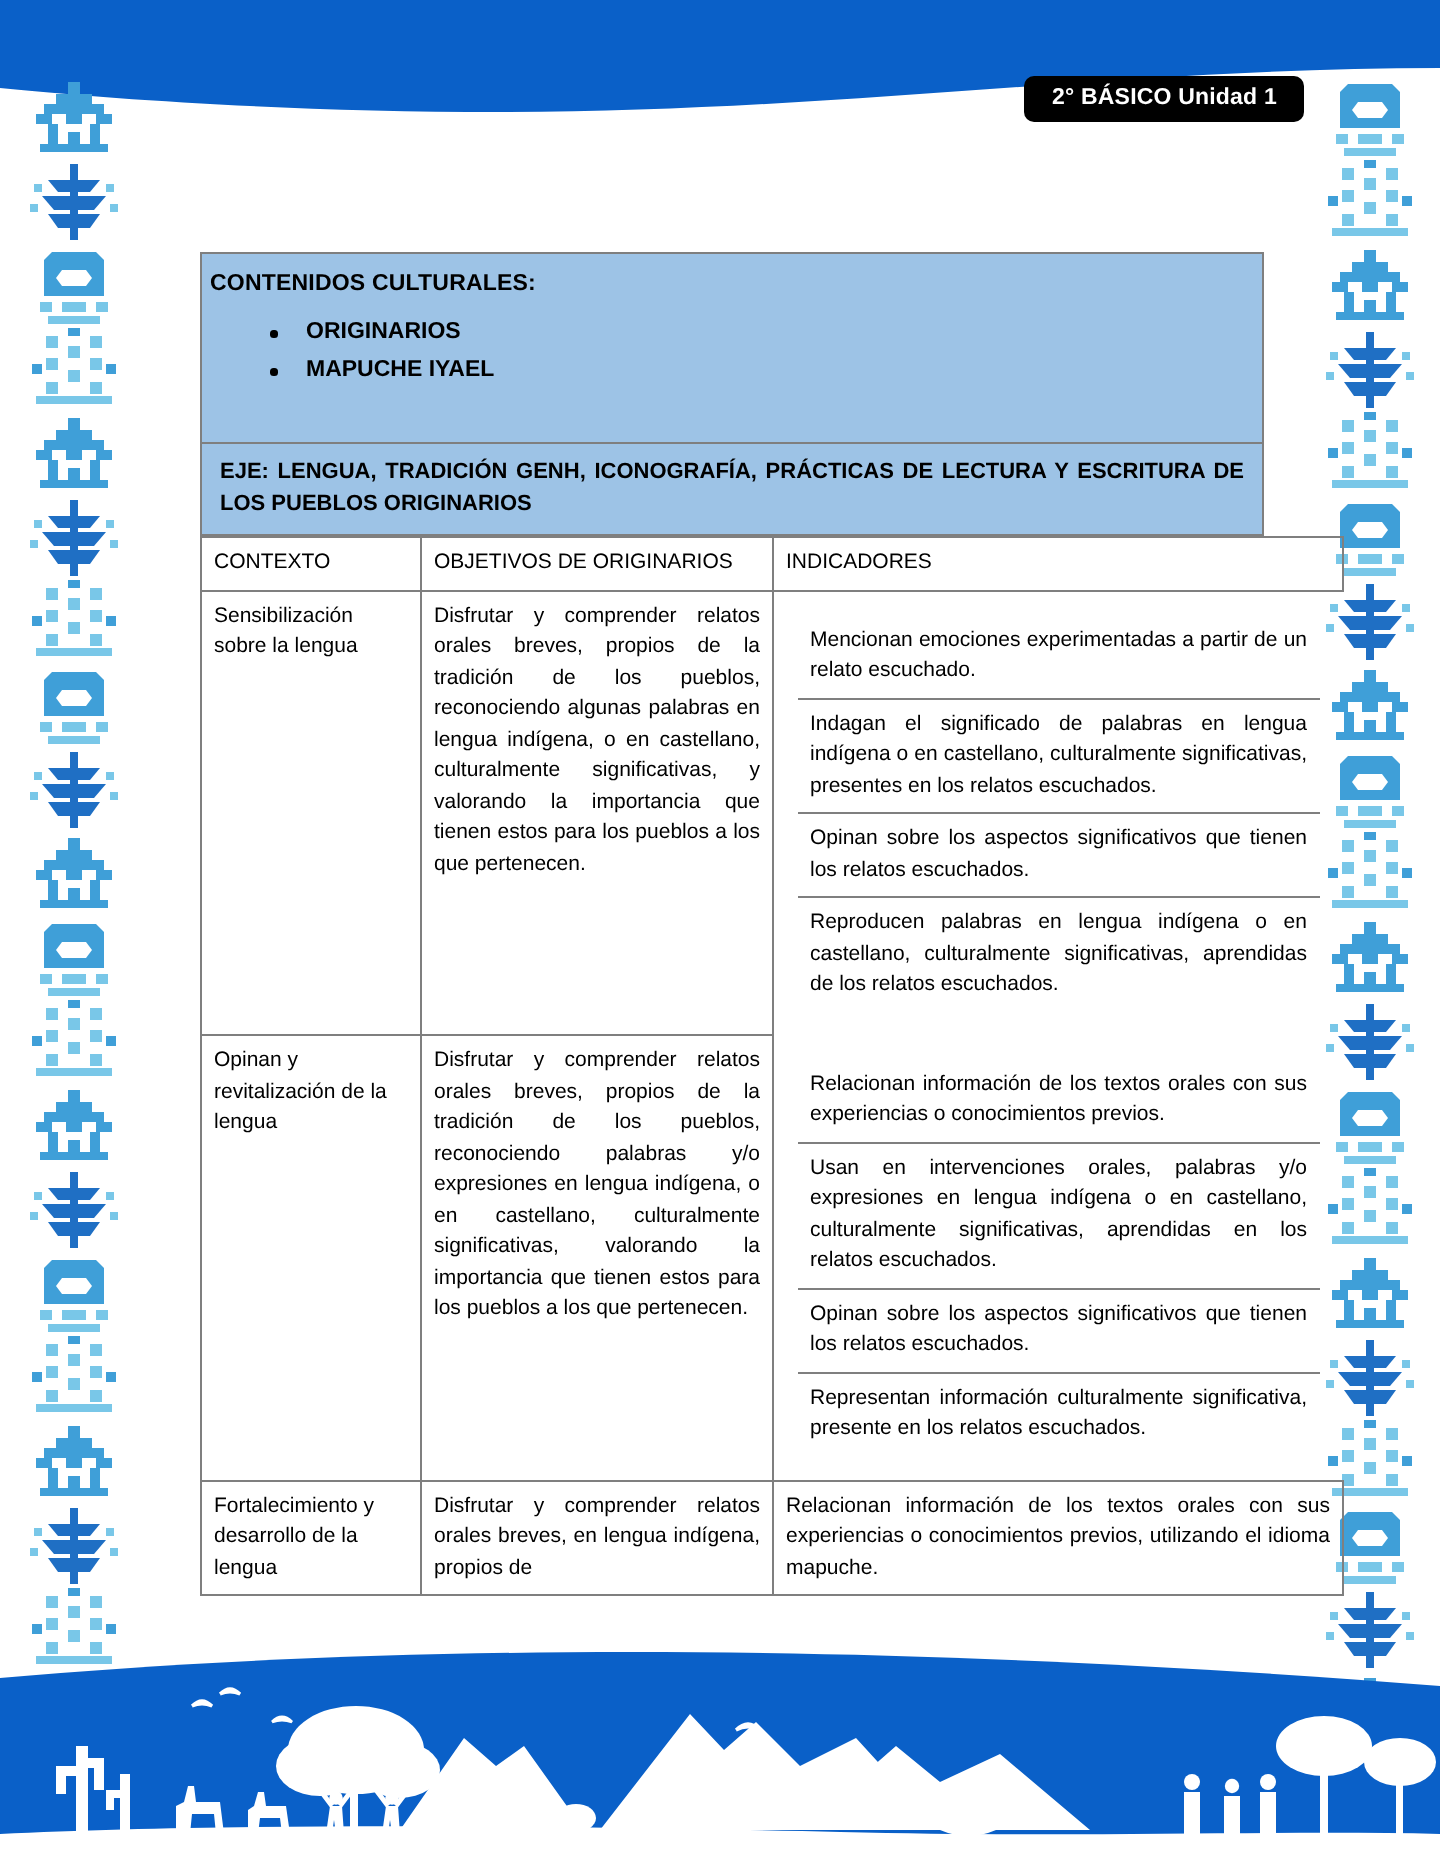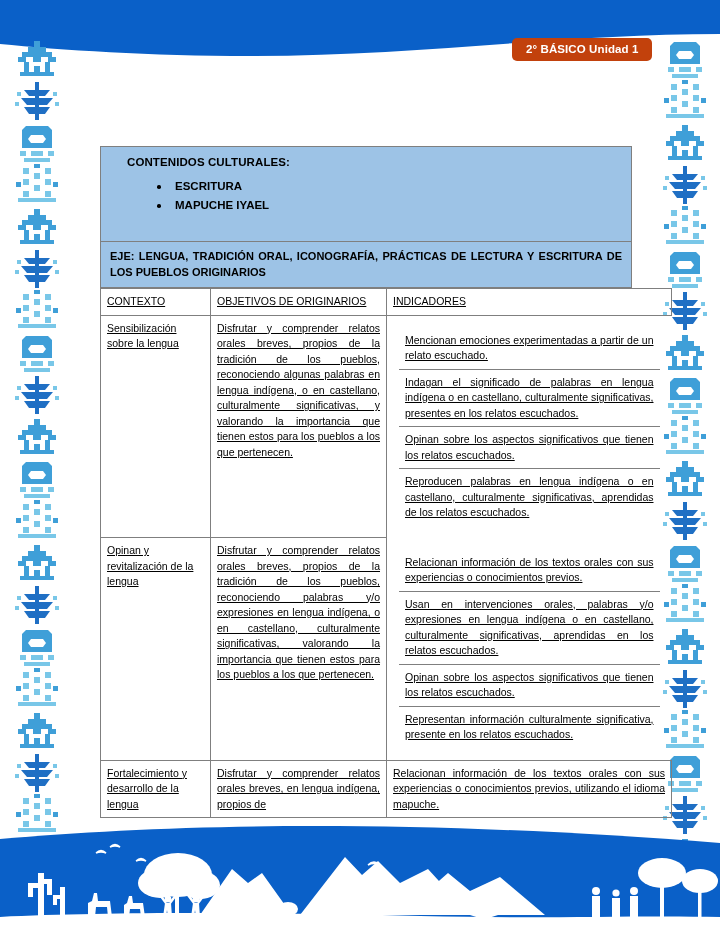--- a/index.html
+++ b/index.html
@@ -11,21 +11,21 @@
     overflow:hidden;
   }
 
   
   #header-wave{
     position:absolute;top:0;left:0;width:720px;height:80px;
     pointer-events:none;
   }
   #badge{
     position:absolute;top:38px;left:512px;
-    background:#c2410c;
+    background:#000000;
     color:#ffffff;
     font-size:11.5px;
     font-weight:600;
     padding:5px 14px 6px 14px;
     border-radius:5px;
     white-space:nowrap;
     letter-spacing:.1px;
   }
 
   
@@ -39,23 +39,22 @@
   .motif{display:block;width:46px;height:42px;}
 
   
   #content{
     position:absolute;left:100px;top:126px;width:532px;
   }
   .cult-box{
     background:#9dc3e6;
     border:1px solid #7f7f7f;
     border-bottom:none;
-    padding:9px 10px 12px 26px;
+    padding:9px 10px 12px 4px;
     box-sizing:border-box;
-    margin-top:20px;
   }
   .cult-title{
     font-size:11.5px;font-weight:700;color:#000;
     margin-bottom:9px;letter-spacing:.1px;
   }
   .cult-list{margin:0;padding:0;list-style:none;}
   .cult-list li{
     font-size:11.5px;font-weight:700;color:#000;
     padding-left:48px;position:relative;
     line-height:19px;
@@ -73,21 +72,20 @@
     box-sizing:border-box;
     font-size:11px;font-weight:700;color:#000;
     text-align:justify;
     line-height:16px;
   }
 
   table.main{
     border-collapse:collapse;
     width:532px;
     table-layout:fixed;
-    text-decoration:underline;
   }
   table.main td{
     border:1px solid #7f7f7f;
     vertical-align:top;
     padding:5px 6px 5px 6px;
     font-size:10.5px;
     line-height:15.5px;
     color:#000;
   }
   td.c1{width:97px;}
@@ -768,27 +766,27 @@
        </g>
      </svg>
     </div>
 </div>
 
 <div id="content">
 
   <div class="cult-box">
     <div class="cult-title">CONTENIDOS CULTURALES:</div>
     <ul class="cult-list">
-      <li>ESCRITURA</li>
+      <li>ORIGINARIOS</li>
       <li>MAPUCHE IYAEL</li>
     </ul>
     <div class="cult-spacer"></div>
   </div>
 
-  <div class="eje-box">EJE: LENGUA, TRADICIÓN ORAL, ICONOGRAFÍA, PRÁCTICAS DE LECTURA Y ESCRITURA DE LOS PUEBLOS ORIGINARIOS</div>
+  <div class="eje-box">EJE: LENGUA, TRADICIÓN GENH, ICONOGRAFÍA, PRÁCTICAS DE LECTURA Y ESCRITURA DE LOS PUEBLOS ORIGINARIOS</div>
 
   <table class="main">
     <tbody>
         <tr class="hdr">
       <td class="c1">CONTEXTO</td>
       <td class="c2">OBJETIVOS DE ORIGINARIOS</td>
       <td class="c3">INDICADORES</td>
     </tr>
 
     <tr>

